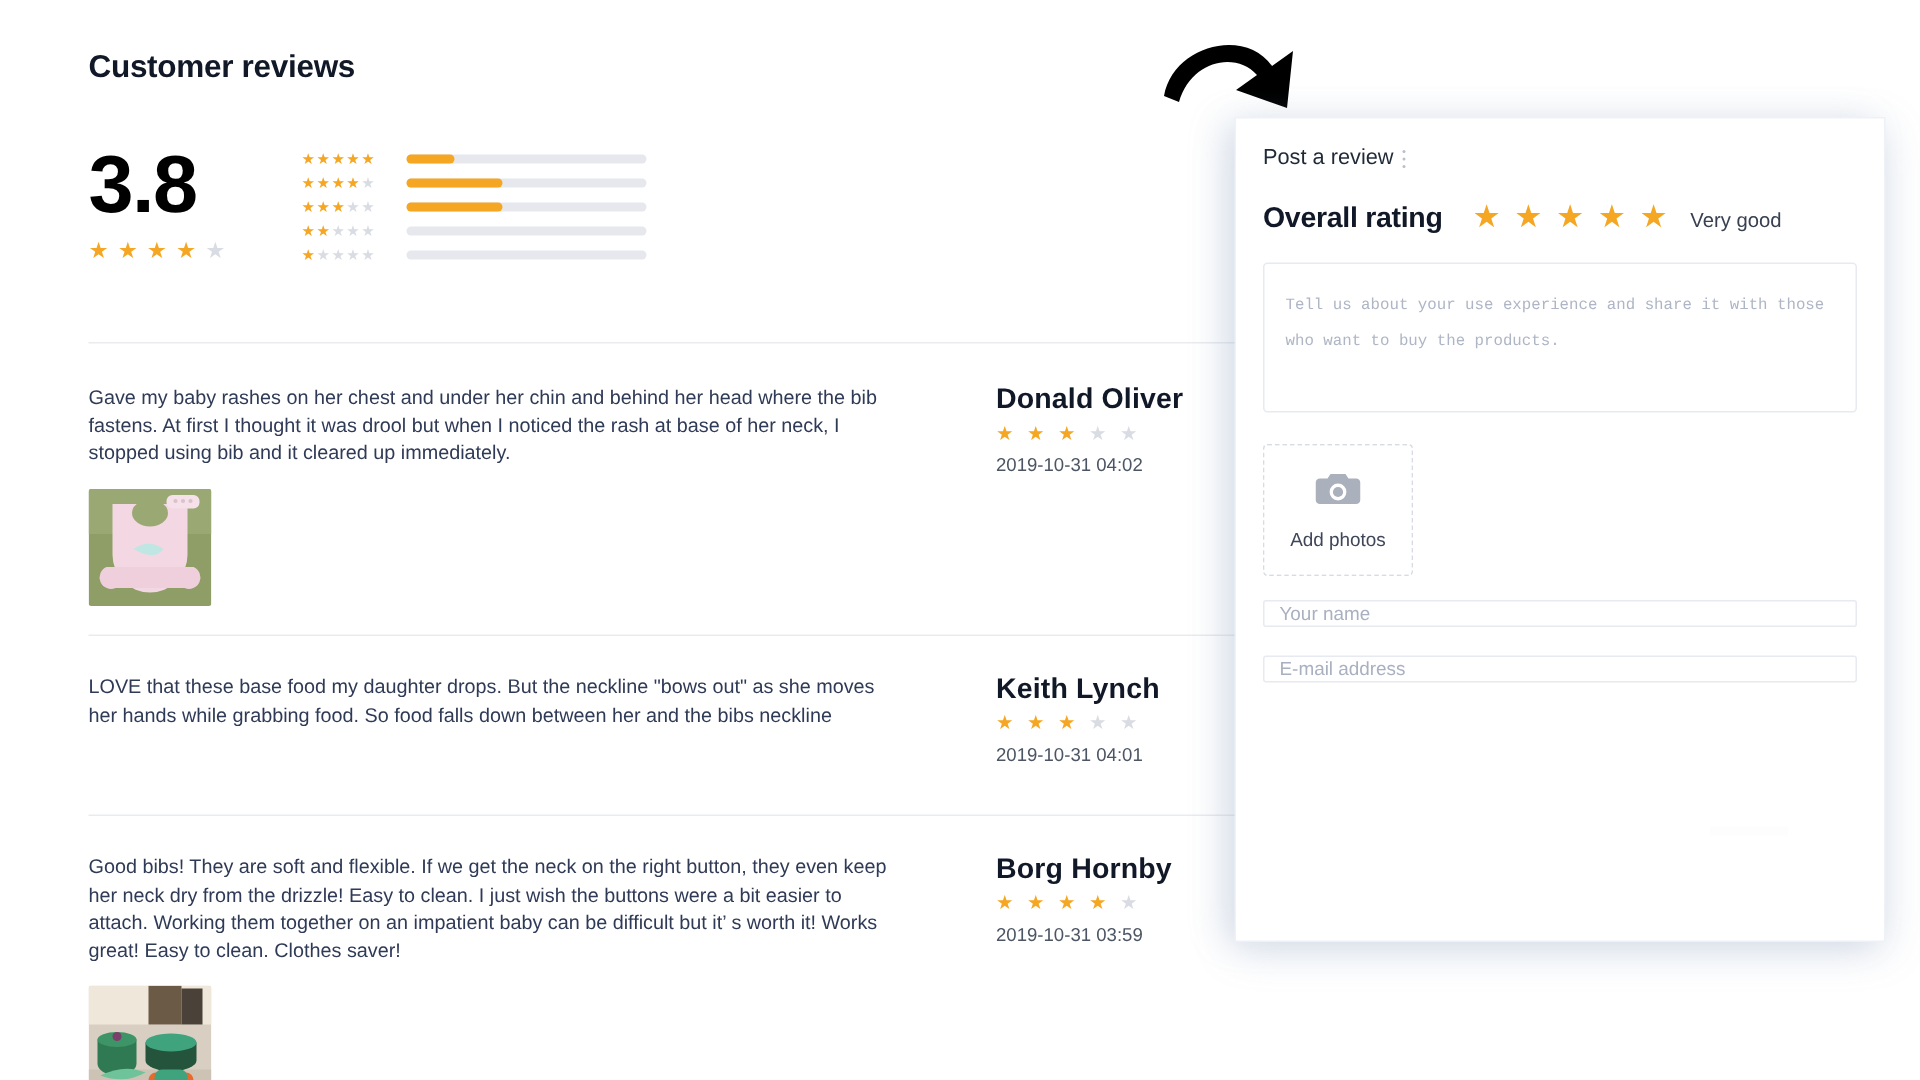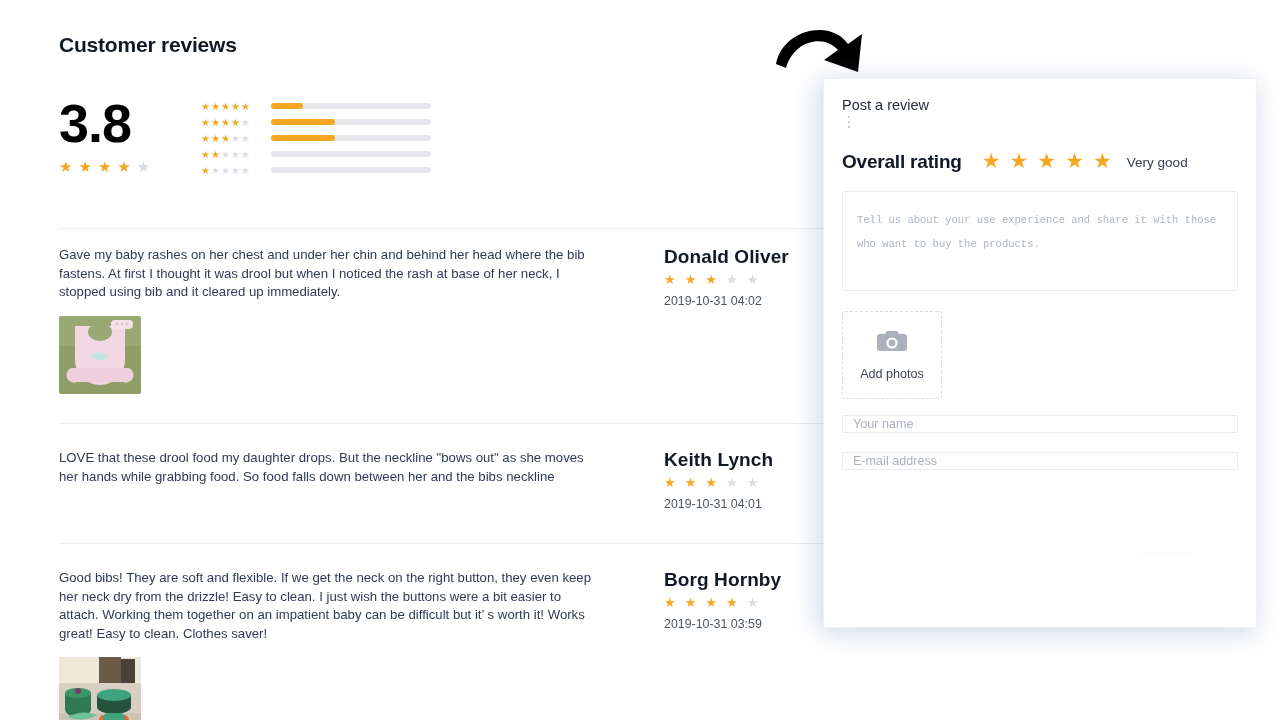--- a/index.html
+++ b/index.html
@@ -86,21 +86,21 @@
   
   .panel {
     position: absolute; left: 824px; top: 79px;
     width: 432px; height: 548px;
     background: #ffffff;
     box-shadow: 0 0 0 1px #eef1f6, 0 6px 26px rgba(120,140,175,.28),
                 -10px 0 22px rgba(150,170,200,.18);
   }
   .panel-head {
     position: relative; padding: 18px 18px 0 18px;
-    display: flex; align-items: flex-start; justify-content: flex-start; flex-direction: column;
+    display: flex; align-items: flex-start; justify-content: flex-start;
   }
   .panel-title { font-size: 14.5px; color: #1f2937; }
   .kebab { width: 14px; text-align: center; line-height: 3px; padding-top: 3px; cursor: pointer; }
   .kebab i { display: block; width: 2px; height: 2px; border-radius: 50%;
              background: #b9bec9; margin: 0 auto 3px; }
 
   .overall-row {
     display: flex; align-items: center; padding: 20px 0 0 18px;
   }
   .overall-label { font-size: 19px; font-weight: bold; color: #111827; letter-spacing: -.2px; }
@@ -188,21 +188,21 @@
           <div class="bar-track"></div>
         </div>
       </div>
   </div>
 
 
   <div class="divider" style="top:228px"></div>
   <div class="divider" style="top:423px"></div>
   <div class="divider" style="top:543px"></div>
 
-  <div class="review" id="review-0" style="top:246px">
+  <div class="review" id="review-0" style="top:256px">
     <div class="review-text">Gave my baby rashes on her chest and under her chin and behind her head where the bib fastens. At first I thought it was drool but when I noticed the rash at base of her neck, I stopped using bib and it cleared up immediately.</div>
     <div class="review-photo">
       <svg width="82" height="78" viewBox="0 0 82 78">
         <rect width="82" height="78" fill="#8f9e66"></rect>
         <rect x="0" y="0" width="82" height="30" fill="#9aa974"></rect>
         <path d="M16 10 h50 v34 a25 25 0 0 1 -50 0 z" fill="#f3d7e2"></path>
         <ellipse cx="41" cy="16" rx="12" ry="9" fill="#9aa974"></ellipse>
         <rect x="52" y="4" width="22" height="9" rx="4" fill="#f6e1ea"></rect>
         <circle cx="58" cy="8" r="1.4" fill="#d9c2cc"></circle>
           <circle cx="63" cy="8" r="1.4" fill="#d9c2cc"></circle>
@@ -212,21 +212,21 @@
       </svg>
     </div>
     <div class="review-meta">
       <div class="review-author">Donald Oliver</div>
       <div class="review-stars"><span class="star on" style="font-size: 13px; margin-right: 9px;">★</span><span class="star on" style="font-size: 13px; margin-right: 9px;">★</span><span class="star on" style="font-size: 13px; margin-right: 9px;">★</span><span class="star" style="font-size: 13px; margin-right: 9px;">★</span><span class="star" style="font-size: 13px; margin-right: 9px;">★</span></div>
       <div class="review-date">2019-10-31 04:02</div>
     </div>
   </div>
 
   <div class="review" id="review-1" style="top:449px">
-    <div class="review-text">LOVE that these drool food my daughter drops. But the neckline "bows out" as she moves her hands while grabbing food. So food falls down between her and the bibs neckline</div>
+    <div class="review-text">LOVE that these base food my daughter drops. But the neckline "bows out" as she moves her hands while grabbing food. So food falls down between her and the bibs neckline</div>
     <div class="review-meta">
       <div class="review-author">Keith Lynch</div>
       <div class="review-stars"><span class="star on" style="font-size: 13px; margin-right: 9px;">★</span><span class="star on" style="font-size: 13px; margin-right: 9px;">★</span><span class="star on" style="font-size: 13px; margin-right: 9px;">★</span><span class="star" style="font-size: 13px; margin-right: 9px;">★</span><span class="star" style="font-size: 13px; margin-right: 9px;">★</span></div>
       <div class="review-date">2019-10-31 04:01</div>
     </div>
   </div>
 
   <div class="review" id="review-2" style="top:569px">
     <div class="review-text">Good bibs! They are soft and flexible. If we get the neck on the right button, they even keep her neck dry from the drizzle! Easy to clean. I just wish the buttons were a bit easier to attach. Working them together on an impatient baby can be difficult but it’ s worth it! Works great! Easy to clean. Clothes saver!</div>
     <div class="review-photo">

